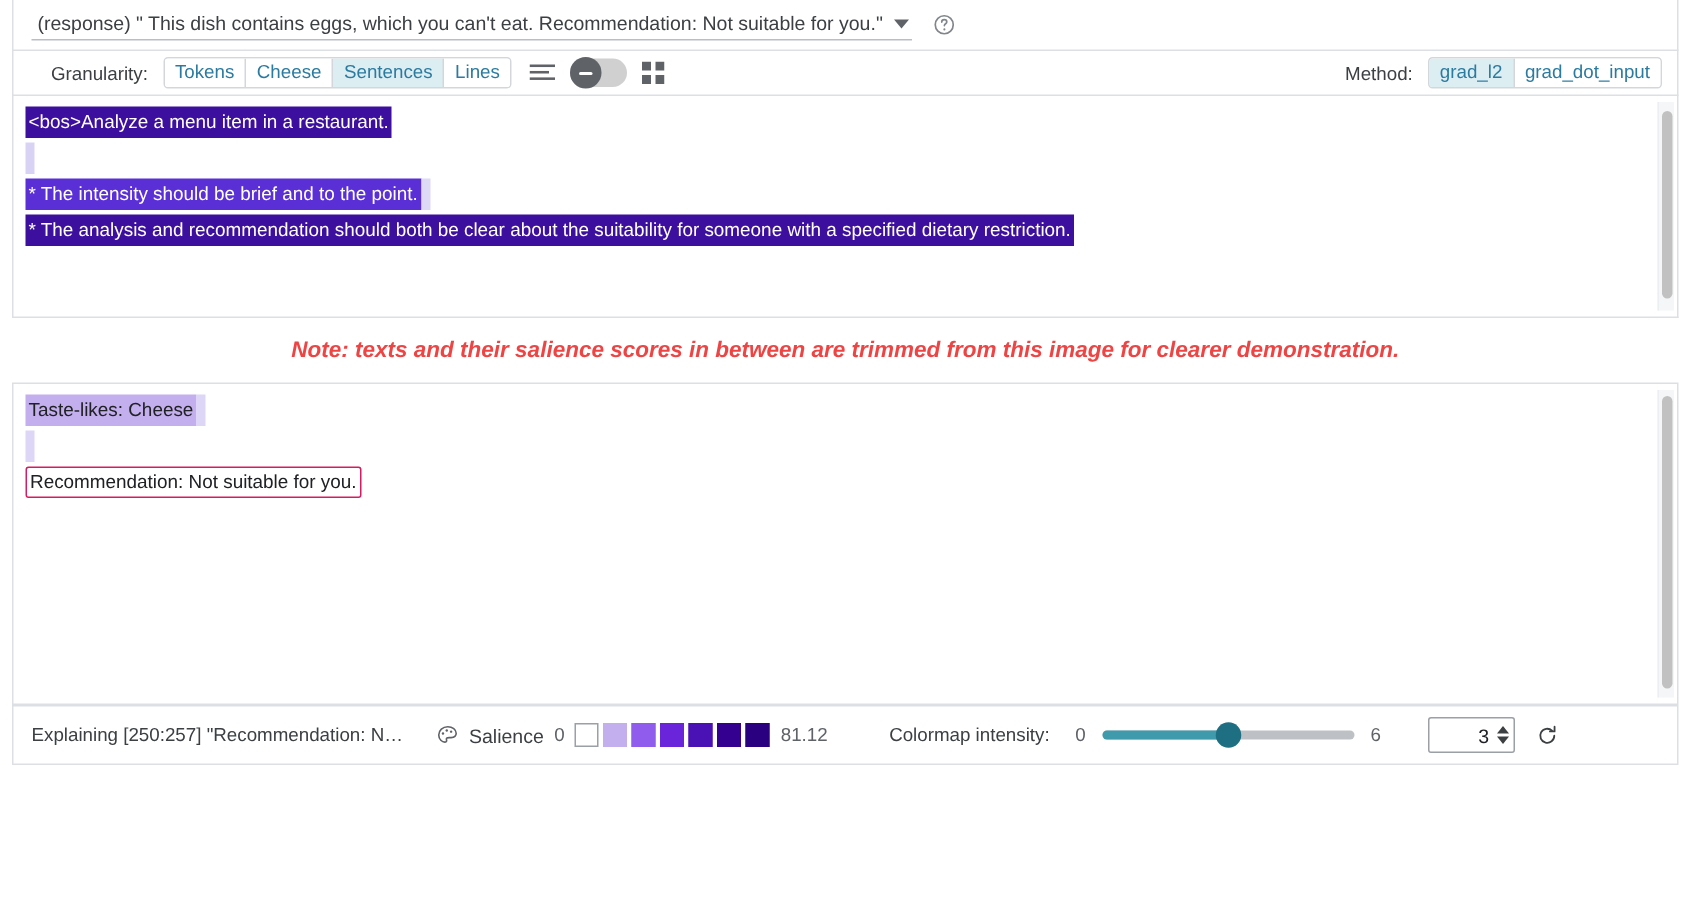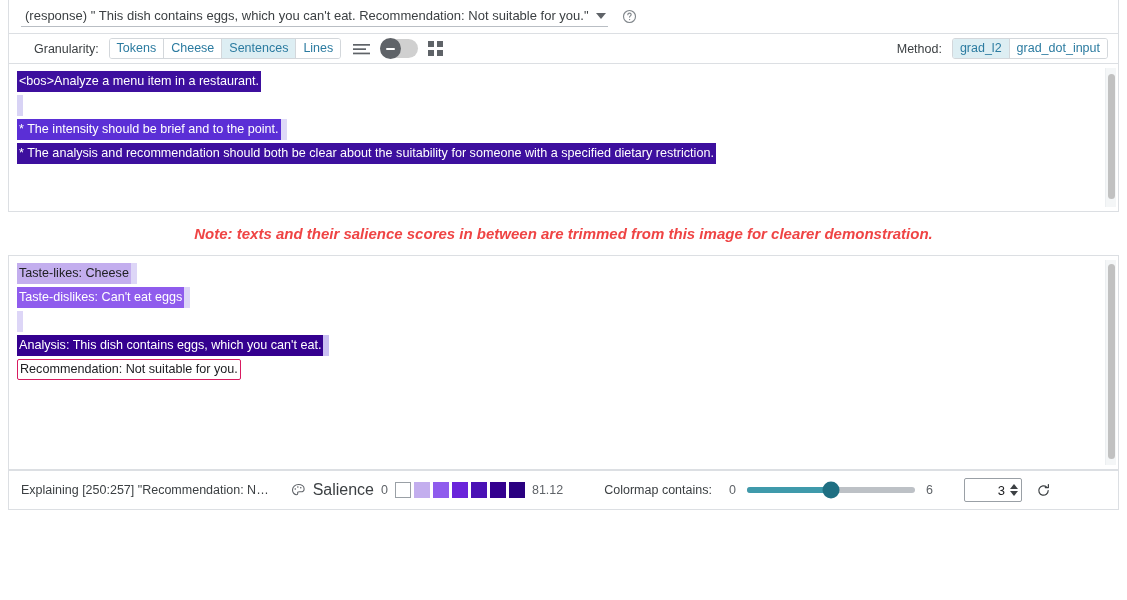--- a/index.html
+++ b/index.html
@@ -170,21 +170,21 @@
     padding: 0 12px;
     gap: 0px;
     background: #ffffff;
     flex: 0 0 auto;
   }
   .explaining {
     font-size: 12.5px; color: #3c4043; white-space: nowrap;
     max-width: 300px; overflow: hidden; text-overflow: ellipsis;
   }
   .palette-icon { width: 15px; height: 15px; display: block; margin: 0 7px 0 22px; }
-  .foot-label { font-size: 16px; color: #3c4043; white-space: nowrap; }
+  .foot-label { font-size: 13px; color: #3c4043; white-space: nowrap; }
   .scale-min, .scale-max { font-size: 12.5px; color: #5f6368; margin: 0 7px; }
   .swatches { display: inline-flex; gap: 3px; align-items: center; }
   .sw { width: 16px; height: 16px; border: 1px solid #9aa0a6; }
   .cm-label { font-size: 12.5px; color: #3c4043; margin-left: 34px; white-space: nowrap; }
 
   .slider-wrap { display: inline-flex; align-items: center; margin-left: 10px; }
   .slider {
     position: relative; width: 168px; height: 6px;
     background: #bdc1c6; border-radius: 3px; margin: 0 4px;
   }
@@ -284,23 +284,21 @@
     <div class="vscroll">
       <div class="thumb" style="top:6px;bottom:8px;"></div>
     </div>
   </div>
 
   <div class="note">Note: texts and their salience scores in between are trimmed from this image for clearer demonstration.</div>
 
   <div class="text-panel panel-b">
     <div class="panel-inner" id="panel-bottom-body">
         <div class="seg-line"><span class="chip" style="background: rgb(195, 174, 238); color: rgb(32, 33, 36);">Taste-likes: Cheese</span><span class="chip blank" style="background: rgb(221, 214, 247); color: rgb(255, 255, 255);"> </span></div>
-        <div class="seg-line"><span class="chip" style="background: rgb(143, 92, 237); color: rgb(255, 255, 255);">Taste-dislikes: Can't eat eggs</span><span class="chip blank" style="background: rgb(221, 214, 247); color: rgb(255, 255, 255);"> </span></div>
         <div class="seg-line"><span class="chip blank" style="background: rgb(221, 214, 247); color: rgb(255, 255, 255);"> </span></div>
-        <div class="seg-line"><span class="chip" style="background: rgb(52, 0, 143); color: rgb(255, 255, 255);">Analysis: This dish contains eggs, which you can't eat.</span><span class="chip blank" style="background: rgb(201, 191, 242); color: rgb(255, 255, 255);"> </span></div>
         <div class="seg-line"><span class="chip sel" style="background: rgb(255, 255, 255); color: rgb(32, 33, 36);">Recommendation: Not suitable for you.</span></div>
       </div>
     <div class="vscroll">
       <div class="thumb" style="top:4px;bottom:6px;"></div>
     </div>
   </div>
 
   <div class="footer">
     <span class="explaining">Explaining [250:257] "Recommendation: N…</span>
 
@@ -318,21 +316,21 @@
         <span class="sw" style="background: rgb(255, 255, 255);"></span>
         <span class="sw" style="background: rgb(195, 174, 238); border-color: rgb(195, 174, 238);"></span>
         <span class="sw" style="background: rgb(143, 92, 237); border-color: rgb(143, 92, 237);"></span>
         <span class="sw" style="background: rgb(106, 36, 218); border-color: rgb(106, 36, 218);"></span>
         <span class="sw" style="background: rgb(74, 17, 181); border-color: rgb(74, 17, 181);"></span>
         <span class="sw" style="background: rgb(52, 0, 143); border-color: rgb(52, 0, 143);"></span>
         <span class="sw" style="background: rgb(42, 0, 128); border-color: rgb(42, 0, 128);"></span>
       </span>
     <span class="scale-max">81.12</span>
 
-    <span class="cm-label">Colormap contains:</span>
+    <span class="cm-label">Colormap intensity:</span>
     <span class="slider-wrap">
       <span class="scale-min">0</span>
       <span class="slider">
         <span class="fill" id="slider-fill" style="width: 50%;"></span>
         <span class="handle" id="slider-handle" style="left: 50%;"></span>
       </span>
       <span class="scale-max">6</span>
     </span>
 
     <span class="num-box">

